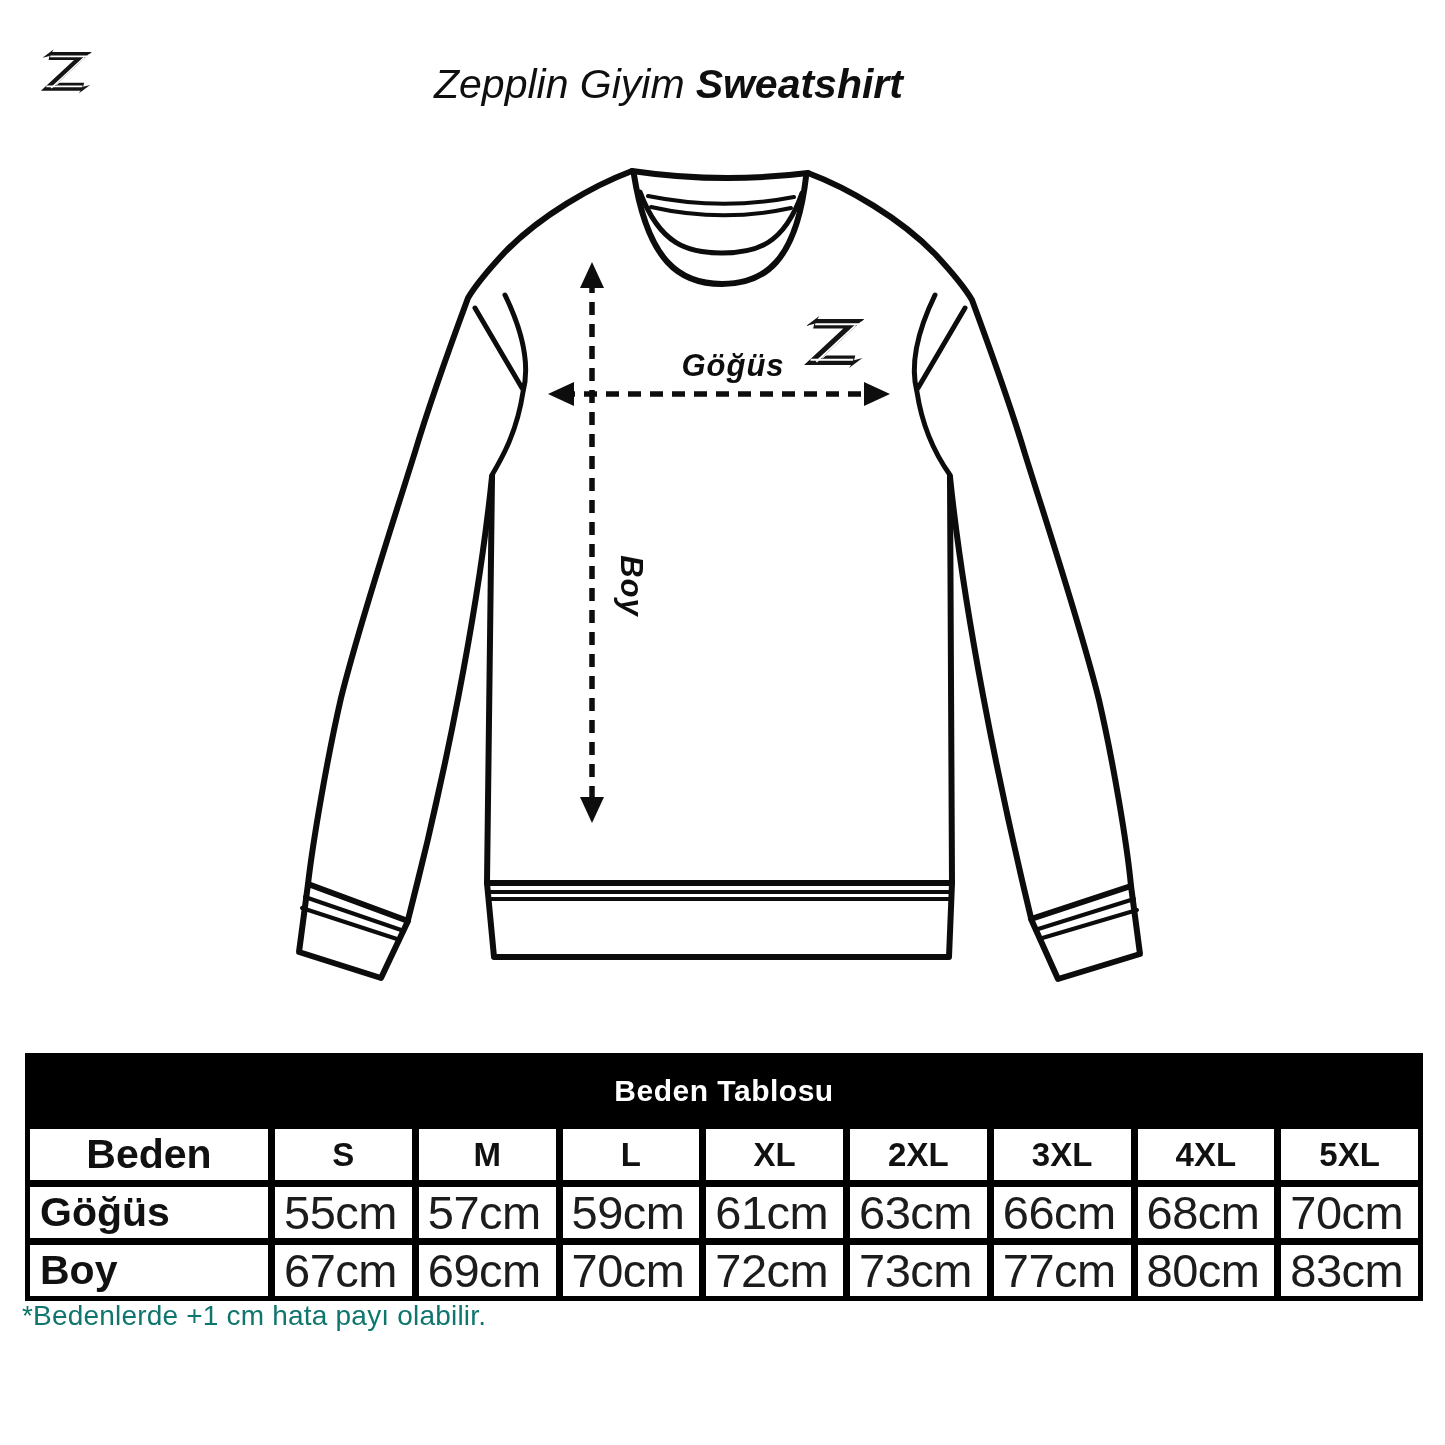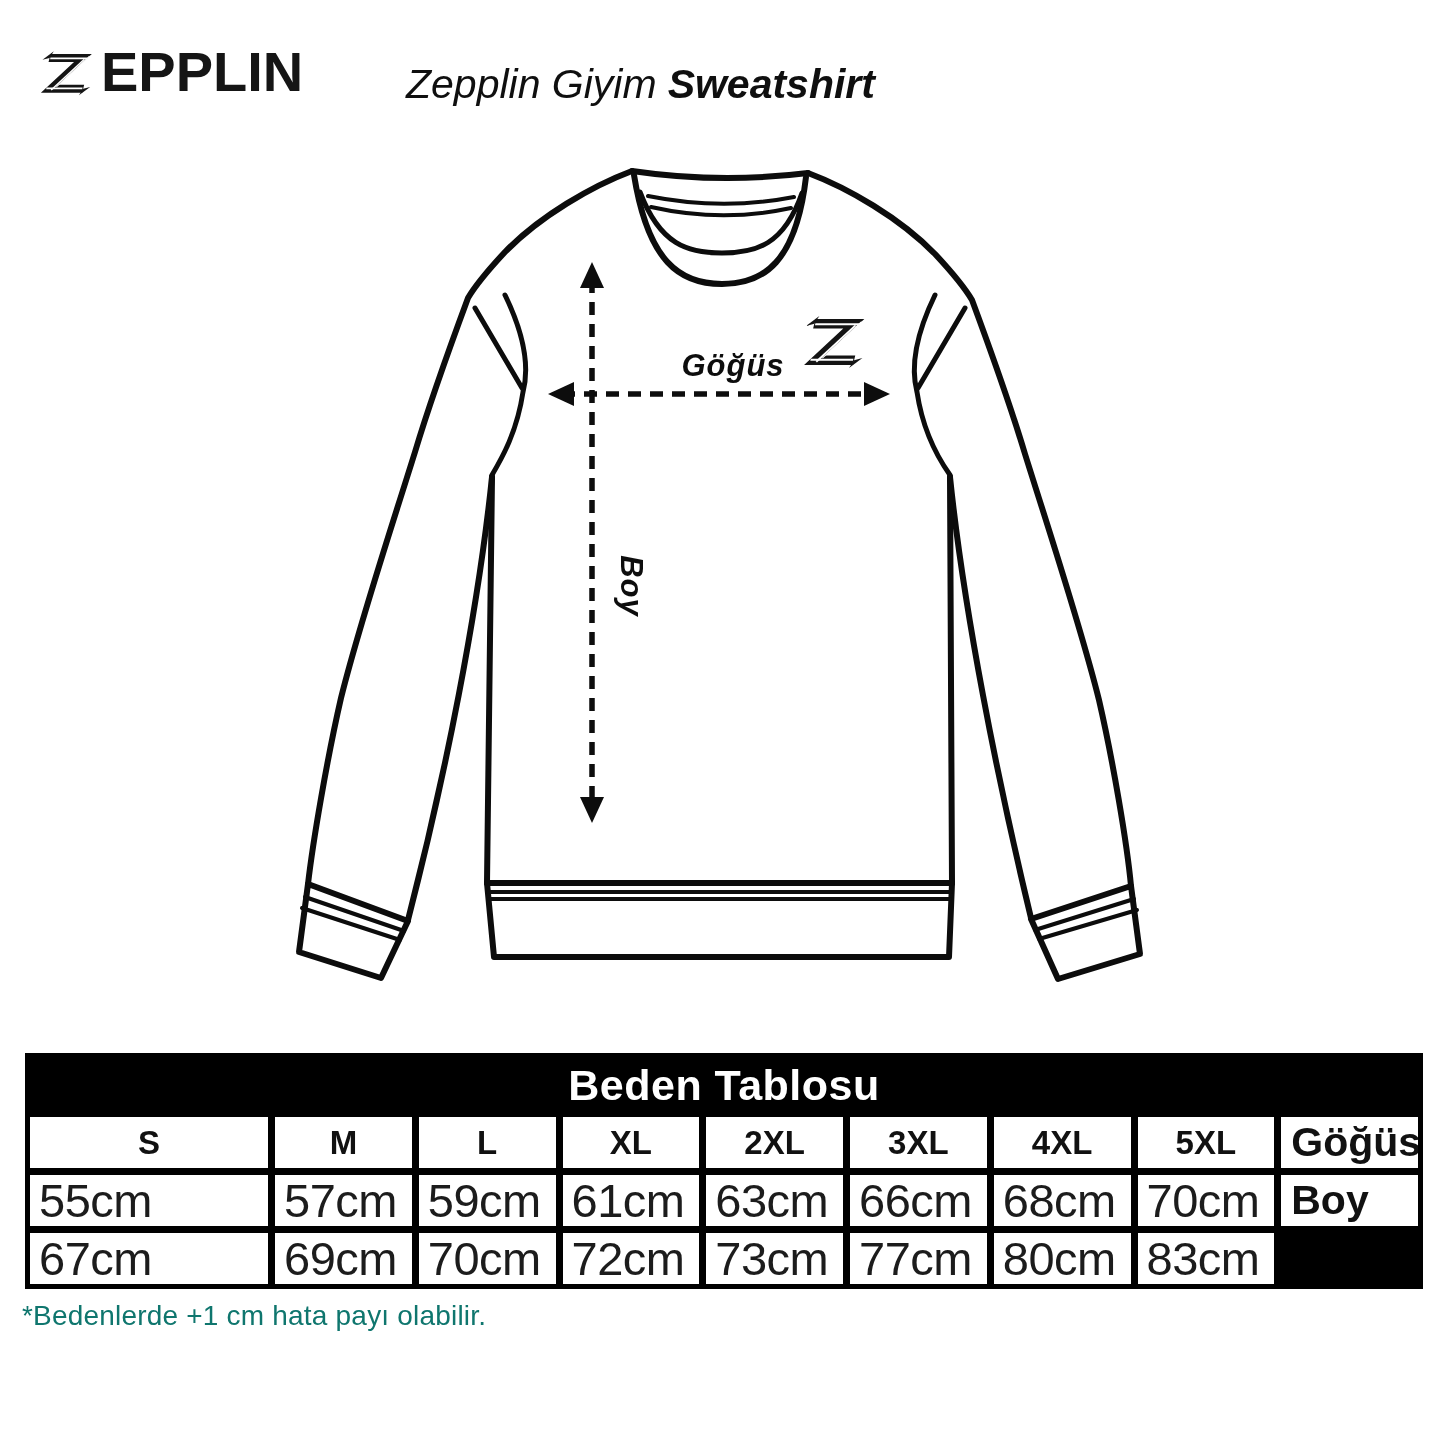--- a/index.html
+++ b/index.html
@@ -4,54 +4,53 @@
 <style>
   html,body{margin:0;padding:0;background:#fff;}
   .canvas{
     position:relative;width:1445px;height:1445px;background:#ffffff;overflow:hidden;
     font-family:"Liberation Sans", sans-serif;color:#111;
   }
   
   .brand{position:absolute;left:38px;top:44px;display:flex;align-items:center;gap:5px;}
   .brand .logo-text{font-size:56px;font-weight:600;letter-spacing:0px;color:#151515;line-height:1;}
   
-  .title{position:absolute;left:406px;top:64px;font-style:italic;font-size:41px;line-height:1;white-space:nowrap;color:#0f0f0f;}
+  .title{position:absolute;left:434px;top:64px;font-style:italic;font-size:41px;line-height:1;white-space:nowrap;color:#0f0f0f;}
   .title .t-reg{font-weight:500;}
   .title .t-bold{font-weight:800;margin-left:11px;}
   
   svg.diagram{position:absolute;left:0;top:0;}
   .outline{fill:none;stroke:#0c0c0c;stroke-width:6;stroke-linejoin:round;stroke-linecap:round;}
   .outline.thin{stroke-width:4;}
   .outline.mid{stroke-width:5;}
   .dim-label{font-family:"Liberation Sans",sans-serif;font-size:31px;font-style:italic;font-weight:600;fill:#0d0d0d;letter-spacing:1px;}
   
   .size-table{position:absolute;left:25px;top:1053px;width:1398px;background:#000;}
-  .tbl-title{height:64px;display:flex;align-items:center;justify-content:center;
-    color:#fff;font-weight:700;font-size:43px;letter-spacing:.5px;}
+  .tbl-title{height:76px;display:flex;align-items:center;justify-content:center;
+    color:#fff;font-weight:700;font-size:30px;letter-spacing:.5px;}
   .tbl-grid{display:grid;grid-template-columns:238px repeat(8,1fr);grid-template-rows:repeat(3,51px);
     gap:7px;padding:0 5px 5px 5px;background:#000;}
   .cell{background:#fff;display:flex;align-items:center;overflow:hidden;}
   .cell.center{justify-content:center;}
   .cell.hdr1{font-weight:700;font-size:41px;}
   .cell.hdrs{font-weight:700;font-size:33px;}
   .cell.lbl{font-weight:700;font-size:41px;padding-left:10px;}
   .cell.val{font-weight:400;font-size:47px;padding-left:9px;color:#1c1c1c;letter-spacing:-0.5px;}
   
   .footnote{position:absolute;left:22px;top:1300px;font-size:28px;color:#0f766e;letter-spacing:.2px;}
 </style>
 </head>
 <body>
 
 <div class="canvas">
 
   <div class="brand">
     <svg width="58" height="52" viewBox="-18 -8 132 110">
       <use href="#zic"></use>
     </svg>
-    <span class="logo-text">EPPLIN</span>
   </div>
 
   <div class="title">
     <span class="t-reg">Zepplin Giyim</span><span class="t-bold">Sweatshirt</span>
   </div>
 
   <svg class="diagram" width="1445" height="1445" viewBox="0 0 1445 1445">
     <defs>
       <g id="zic">
         <g transform="skewX(-14) translate(12,2)">
@@ -125,20 +124,21 @@
     </g>
 
     <text class="dim-label" x="733" y="376" text-anchor="middle">Göğüs</text>
     <text class="dim-label" x="621" y="586" text-anchor="middle" transform="rotate(90 621 586)">Boy</text>
   </svg>
 
   <div class="size-table">
     <div class="tbl-title">Beden Tablosu</div>
     <div class="tbl-grid">
 
+      <div class="cell center hdr1">Beden</div>
       <div class="cell center hdrs">S</div>
       <div class="cell center hdrs">M</div>
       <div class="cell center hdrs">L</div>
       <div class="cell center hdrs">XL</div>
       <div class="cell center hdrs">2XL</div>
       <div class="cell center hdrs">3XL</div>
       <div class="cell center hdrs">4XL</div>
       <div class="cell center hdrs">5XL</div>
 
       <div class="cell lbl">Göğüs</div>

